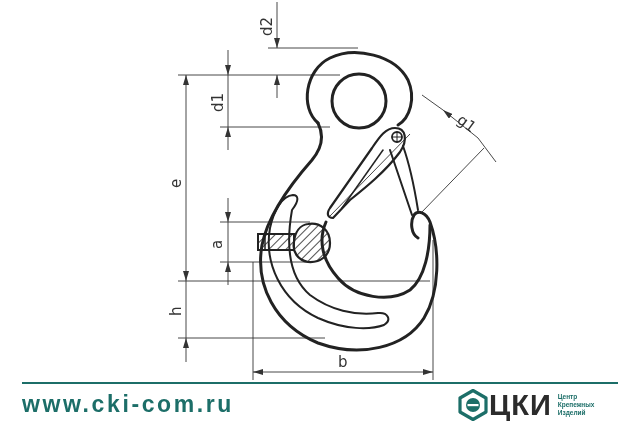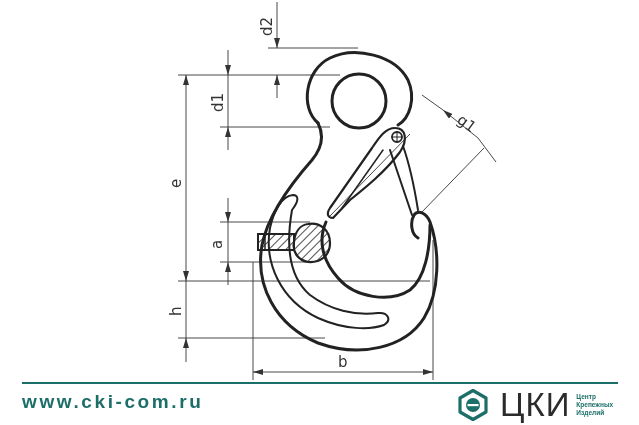--- a/index.html
+++ b/index.html
@@ -1,22 +1,22 @@
 <!DOCTYPE html>
 <html><head>
   <meta charset="utf-8">
   <style>
     html, body { margin: 0; padding: 0; background: #ffffff; }
     body { width: 639px; height: 425px; position: relative; overflow: hidden; font-family: "Liberation Sans", sans-serif; }
     #drawing { position: absolute; left: 0; top: 0; }
     .footer-line { position: absolute; left: 22px; top: 382px; width: 596px; height: 2px; background: #1c6e68; }
-    .site-url { position: absolute; left: 22px; top: 391px; font-family: "Liberation Sans", sans-serif; font-weight: bold; font-size: 19px; letter-spacing: 2.6px; color: #1c6e68; }
+    .site-url { position: absolute; left: 22px; top: 391px; font-family: "Liberation Sans", sans-serif; font-weight: bold; font-size: 23px; letter-spacing: 2.6px; color: #1c6e68; }
     .logo { position: absolute; left: 458px; top: 389px; display: flex; align-items: center; }
     .logo-icon { width: 30px; height: 32px; }
-    .logo-text { font-family: "Liberation Sans", sans-serif; font-weight: normal; font-size: 33px; color: #2b2b2b; margin-left: 12px; letter-spacing: 1px; line-height: 30px; }
+    .logo-text { font-family: "Liberation Sans", sans-serif; font-weight: bold; font-size: 29px; color: #2b2b2b; margin-left: 1px; letter-spacing: 1px; line-height: 30px; }
     .logo-sub { margin-left: 6px; font-family: "Liberation Sans", sans-serif; font-size: 6.5px; line-height: 8px; color: #1c6e68; font-weight: bold; }
     .logo-sub div { white-space: nowrap; }
     .dim-label { font-family: "DejaVu Sans", sans-serif; font-size: 15px; fill: #333; }
   </style>
 </head>
 <body>
 
 <svg id="drawing" width="639" height="380" viewBox="0 0 639 380" xmlns="http://www.w3.org/2000/svg">
   <defs>
     <pattern id="hatch" patternUnits="userSpaceOnUse" width="6" height="6" patternTransform="rotate(45)">

